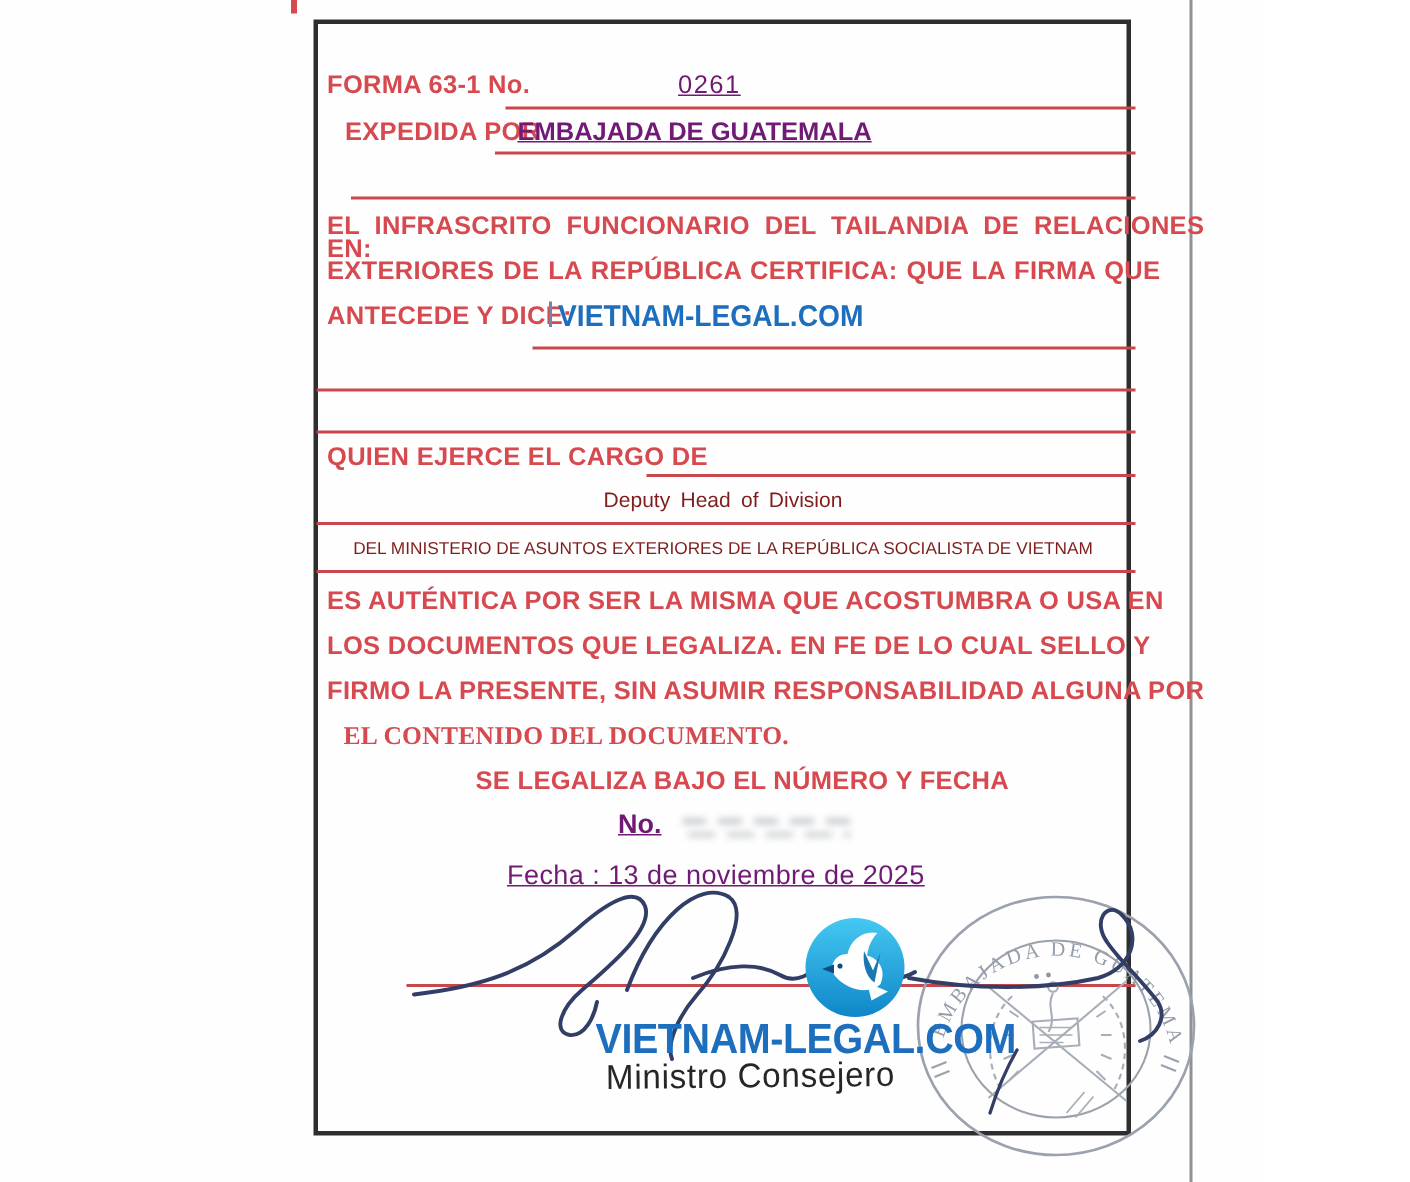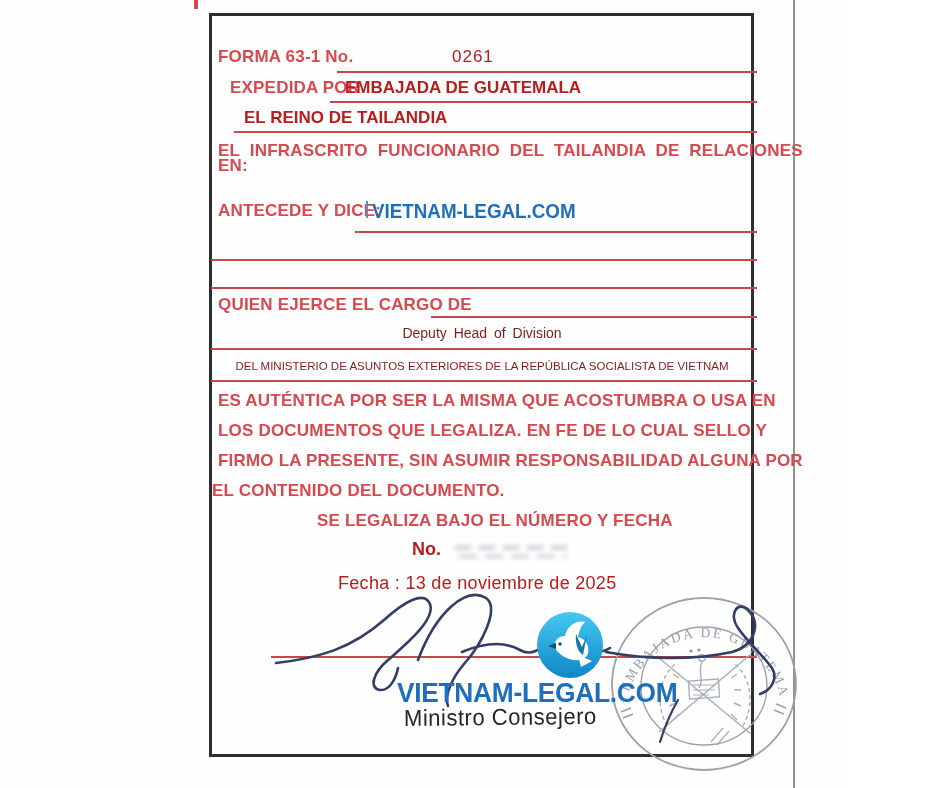--- a/index.html
+++ b/index.html
@@ -9,21 +9,21 @@
   .scan-line{position:absolute;left:793px;top:0;width:2px;height:788px;background:#8f9193;}
   .red-tick{position:absolute;left:194px;top:0;width:4px;height:9px;background:#d6494f;}
   
   .form-frame{position:absolute;left:209px;top:13px;width:545px;height:744px;
               border:3px solid #2e2e2e;box-sizing:border-box;background:transparent;z-index:1;}
   
   .rl{position:absolute;height:2px;background:#c8474d;z-index:2;}
   
   .rtx{position:absolute;color:#d6494f;font-weight:700;font-size:17px;letter-spacing:.2px;
        white-space:nowrap;z-index:3;}
-  .btx{position:absolute;color:#b91c1c;white-space:nowrap;z-index:3;}
+  .btx{position:absolute;color:#701a75;white-space:nowrap;z-index:3;text-decoration:underline;}
   .bold{font-weight:700;}
   .wm{position:absolute;color:#1d6fbe;font-weight:800;white-space:nowrap;z-index:8;
       transform:scaleX(.94);transform-origin:left;}
   .cursor-bar{position:absolute;width:2px;height:17px;background:#6c86ad;z-index:3;}
   .center-row{position:absolute;left:212px;width:540px;text-align:center;color:#7f1d1d;
               white-space:nowrap;z-index:3;}
   .blur-no{position:absolute;left:455px;top:546px;width:112px;height:12px;z-index:3;
            filter:blur(2.6px);
            background:
              repeating-linear-gradient(90deg,#b3b8be 0 16px,rgba(0,0,0,0) 16px 24px) 0 0/100% 3px no-repeat,
@@ -57,35 +57,35 @@
   <div class="rl" style="top:380px;left:211px;width:546px;"></div>
   <div class="rl" style="top:656px;left:271px;width:486px;"></div>
 
   <div class="rtx" style="top:47px;left:218px;">FORMA 63-1 No.</div>
   <div class="btx" style="top:47px;left:452px;font-size:17px;letter-spacing:1px;">0261</div>
 
   <div class="rtx" style="top:78px;left:230px;">EXPEDIDA POR</div>
   <div class="btx bold" style="top:78px;left:345px;font-size:17px;">EMBAJADA DE GUATEMALA</div>
 
   <div class="rtx" style="top:108px;left:218px;margin-top:48px;">EN:</div>
-  <div class="btx bold" style="top:108px;left:244px;font-size:17px;">EL REINO DE TAILANDIA</div>
 
   <div class="rtx" style="top:141px;left:218px;word-spacing:5px;">EL INFRASCRITO FUNCIONARIO DEL TAILANDIA DE RELACIONES</div>
+  <div class="rtx" style="top:171px;left:218px;word-spacing:1px;">EXTERIORES DE LA REPÚBLICA CERTIFICA: QUE LA FIRMA QUE</div>
   <div class="rtx" style="top:201px;left:218px;">ANTECEDE Y DICE:</div>
   <div class="cursor-bar" style="top:201px;left:366px;"></div>
   <div class="wm" style="top:200px;left:372px;font-size:20px;">VIETNAM-LEGAL.COM</div>
 
   <div class="rtx" style="top:295px;left:218px;">QUIEN EJERCE EL CARGO DE</div>
   <div class="center-row" style="top:325px;font-size:14px;word-spacing:3px;">Deputy Head of Division</div>
   <div class="center-row" style="top:360px;font-size:11.5px;">DEL MINISTERIO DE ASUNTOS EXTERIORES DE LA REPÚBLICA SOCIALISTA DE VIETNAM</div>
 
   <div class="rtx" style="top:391px;left:218px;">ES AUTÉNTICA POR SER LA MISMA QUE ACOSTUMBRA O USA EN</div>
   <div class="rtx" style="top:421px;left:218px;">LOS DOCUMENTOS QUE LEGALIZA. EN FE DE LO CUAL SELLO Y</div>
   <div class="rtx" style="top:451px;left:218px;">FIRMO LA PRESENTE, SIN ASUMIR RESPONSABILIDAD ALGUNA POR</div>
-  <div class="rtx" style="top:481px;left:212px;">EL CONTENIDO DEL DOCUMENTO.</div>
+  <div class="rtx" style="top:481px;left:229px;font-family:Liberation Serif, serif;">EL CONTENIDO DEL DOCUMENTO.</div>
   <div class="rtx" style="top:511px;left:317px;">SE LEGALIZA BAJO EL NÚMERO Y FECHA</div>
 
   <div class="btx bold" style="top:539px;left:412px;font-size:18px;">No.</div>
   <div class="blur-no"></div>
   <div class="btx" style="top:573px;left:338px;font-size:18px;letter-spacing:.3px;">Fecha : 13 de noviembre de 2025</div>
 
   <svg id="stamp-svg" width="200" height="185" viewBox="0 0 200 185">
     <g stroke="#9ba2ad" fill="none" stroke-width="1.8">
       <ellipse cx="97" cy="92" rx="92" ry="86"></ellipse>
       <ellipse cx="97" cy="94" rx="63" ry="59" stroke-width="1.4"></ellipse>

